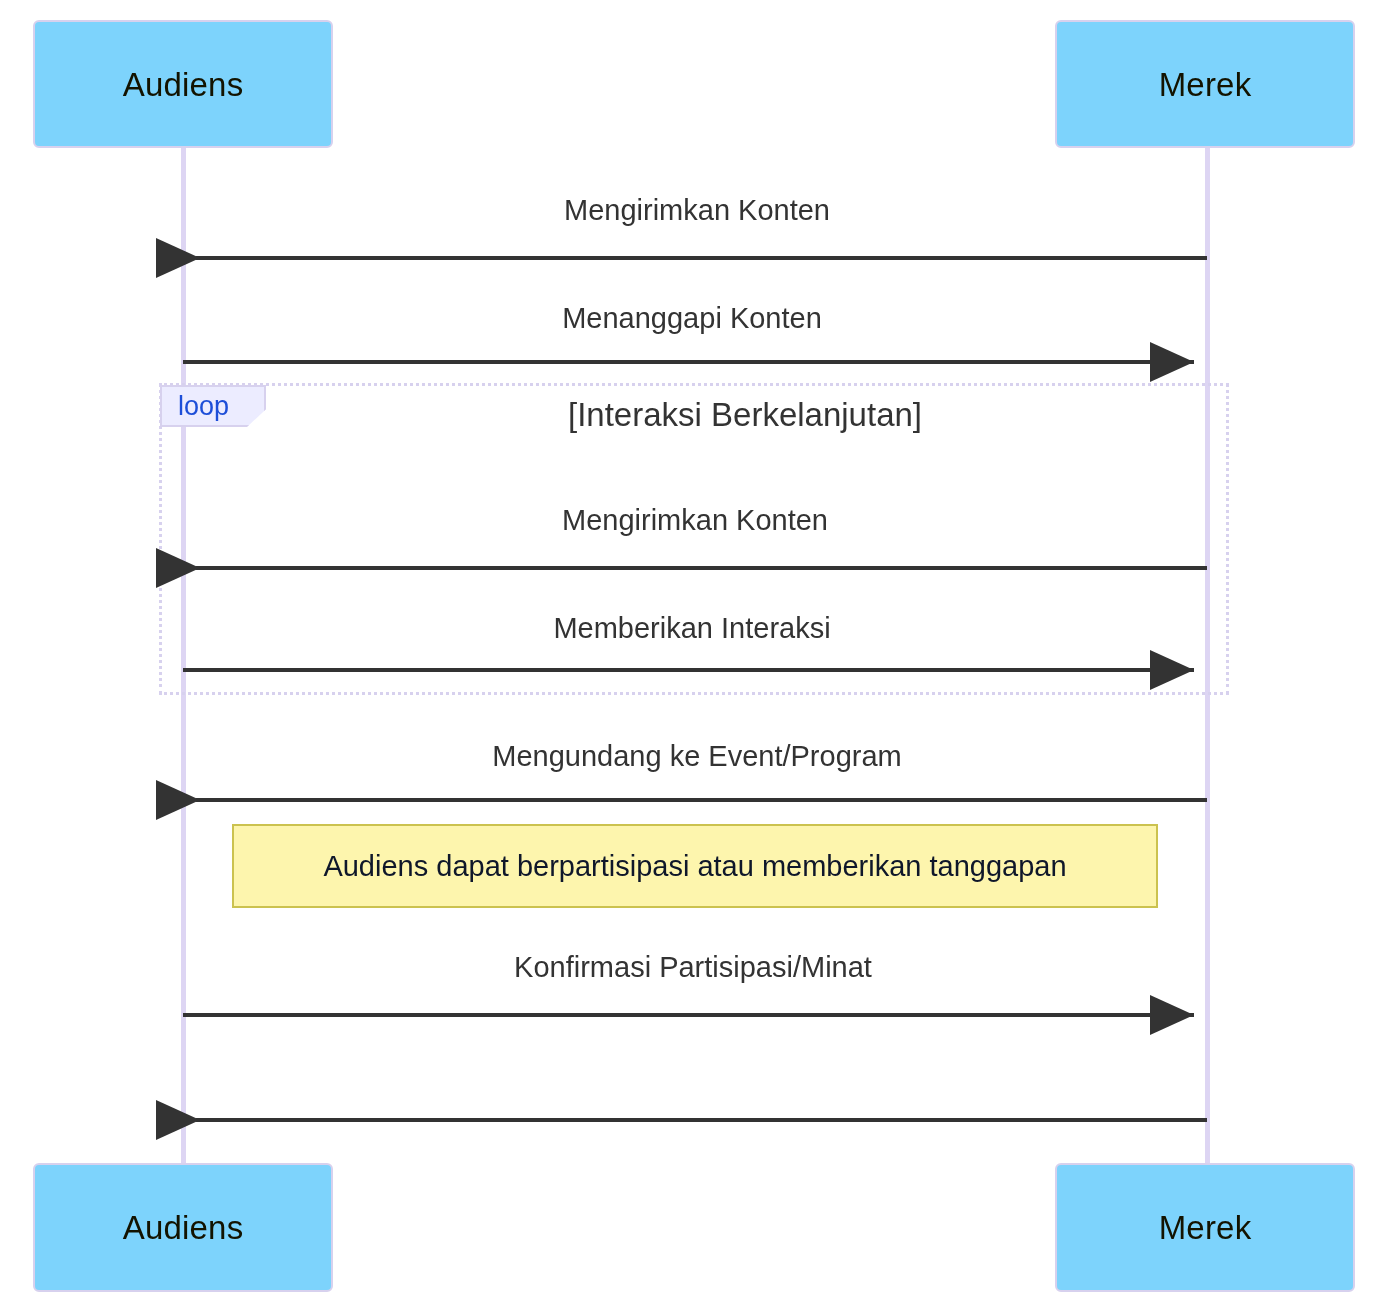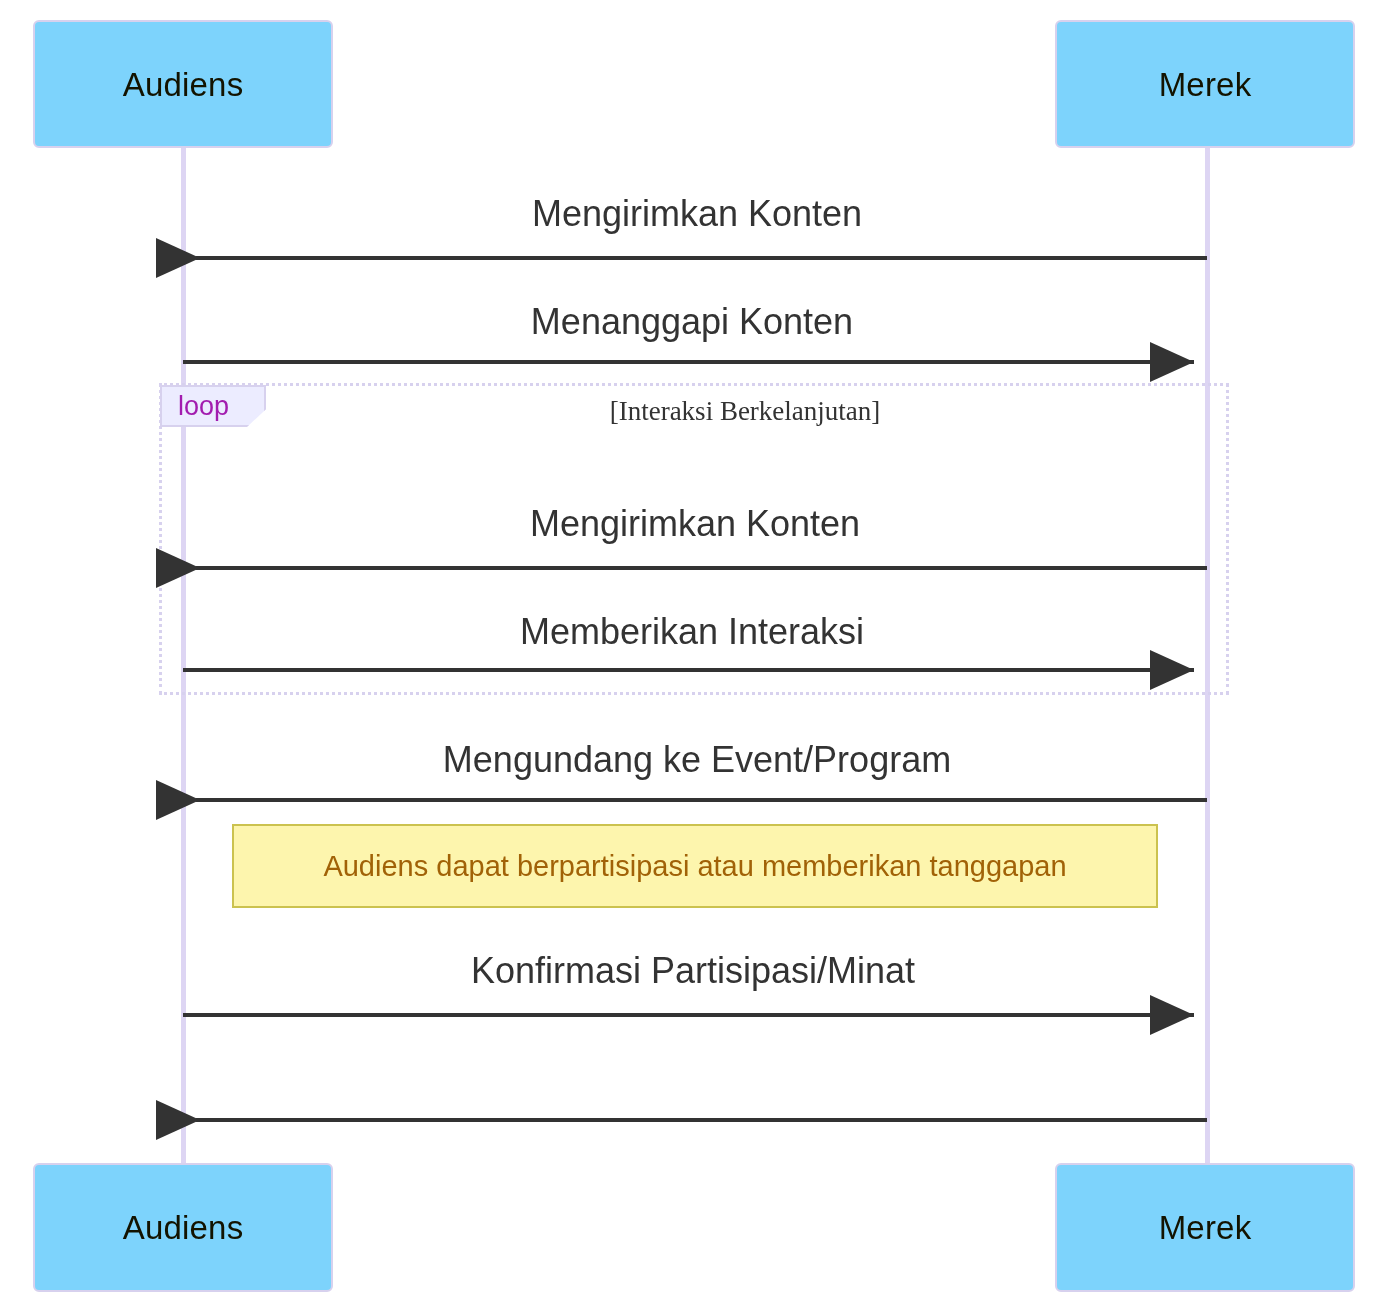--- a/index.html
+++ b/index.html
@@ -37,21 +37,21 @@
     letter-spacing: 0.2px;
     line-height: 1;
   }
   .lifeline {
     position: absolute;
     width: 5px;
     background: #ddd5f3;
   }
   .msg-label {
     position: absolute;
-    font-size: 36px;
+    font-size: 29px;
     color: #333333;
     text-align: center;
     white-space: nowrap;
     transform: translateX(-50%);
     font-family: "Liberation Sans", "DejaVu Sans", sans-serif;
     line-height: 1;
   }
   .loop-box {
     position: absolute;
     box-sizing: border-box;
@@ -63,46 +63,46 @@
     box-sizing: border-box;
     background: #ececff;
     border: 2px solid #d7d1ee;
     display: flex;
     align-items: center;
     padding-left: 16px;
     clip-path: polygon(0 0, 100% 0, 100% 58%, 82% 100%, 0 100%);
   }
   .loop-tag-text {
     font-size: 27px;
-    color: #a21caf;
+    color: #1d4ed8;
     font-family: "Liberation Sans", "DejaVu Sans", sans-serif;
     line-height: 1;
   }
   .loop-title {
     position: absolute;
-    font-size: 27px;
+    font-size: 33px;
     color: #333333;
     text-align: center;
     white-space: nowrap;
     transform: translateX(-50%);
-    font-family: Liberation Serif, serif;
+    font-family: Liberation Sans, sans-serif;
     line-height: 1;
   }
   .note-box {
     position: absolute;
     box-sizing: border-box;
     background: #fdf5ad;
     border: 2px solid #cbc24f;
     display: flex;
     align-items: center;
     justify-content: center;
   }
   .note-text {
     font-size: 29px;
-    color: #a16207;
+    color: #0f172a;
     white-space: nowrap;
     font-family: "Liberation Sans", "DejaVu Sans", sans-serif;
     line-height: 1;
   }
   svg.arrows {
     position: absolute;
     top: 0; left: 0;
     width: 1391px;
     height: 1316px;
     pointer-events: none;

